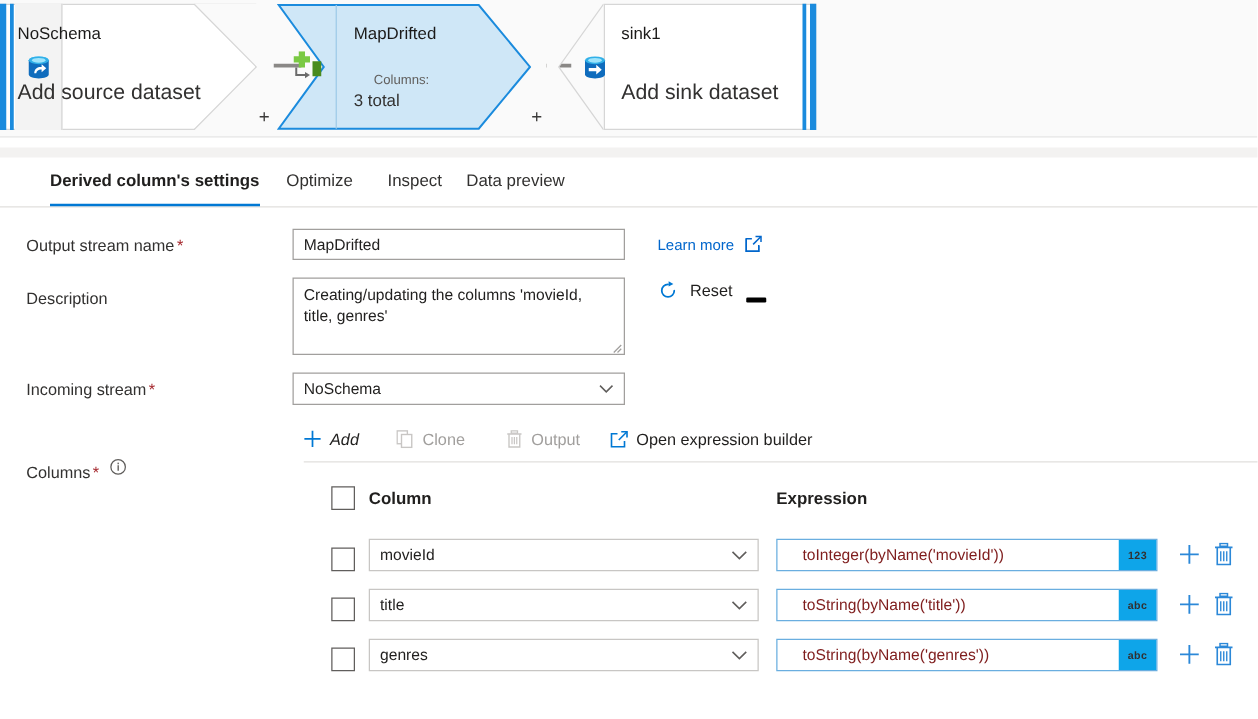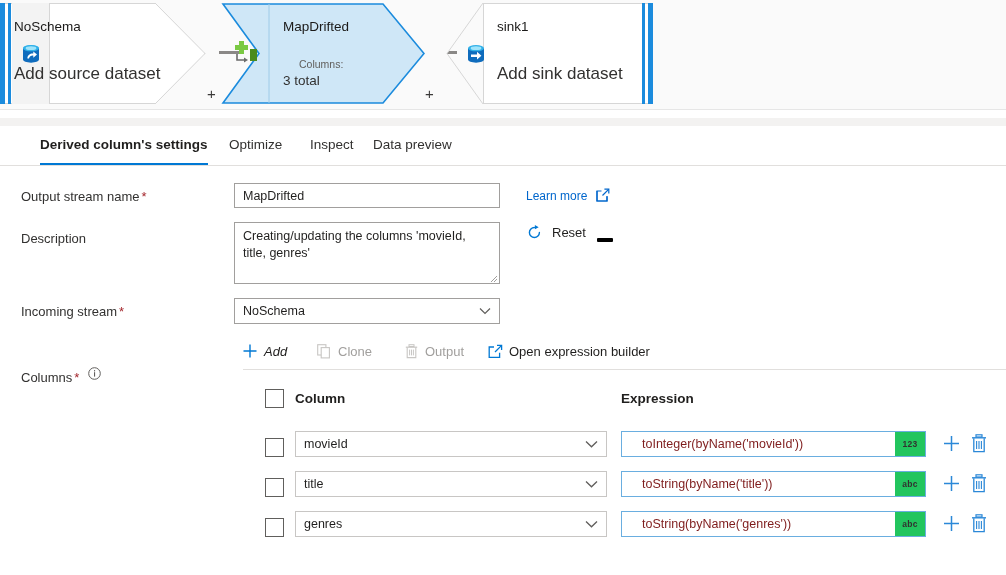--- a/index.html
+++ b/index.html
@@ -264,21 +264,21 @@
     font-size: 12.5px;
     color: #7f1d1d;
     overflow: hidden;
     white-space: nowrap;
     margin-left: 12px;
   }
   .expr-type {
     position: absolute;
     right: 0; top: 0; bottom: 0;
     width: 30px;
-    background: #22c55e;
+    background: #0ea5e9;
     display: flex; align-items: center; justify-content: center;
     font-size: 8.5px;
     font-weight: bold;
     color: #323130;
     letter-spacing: .3px;
   }
   .row-add { position: absolute; left: 700px; top: 7px; cursor: pointer; }
   .row-del { position: absolute; left: 727px; top: 6px; cursor: pointer; }
 </style>
 </head>

